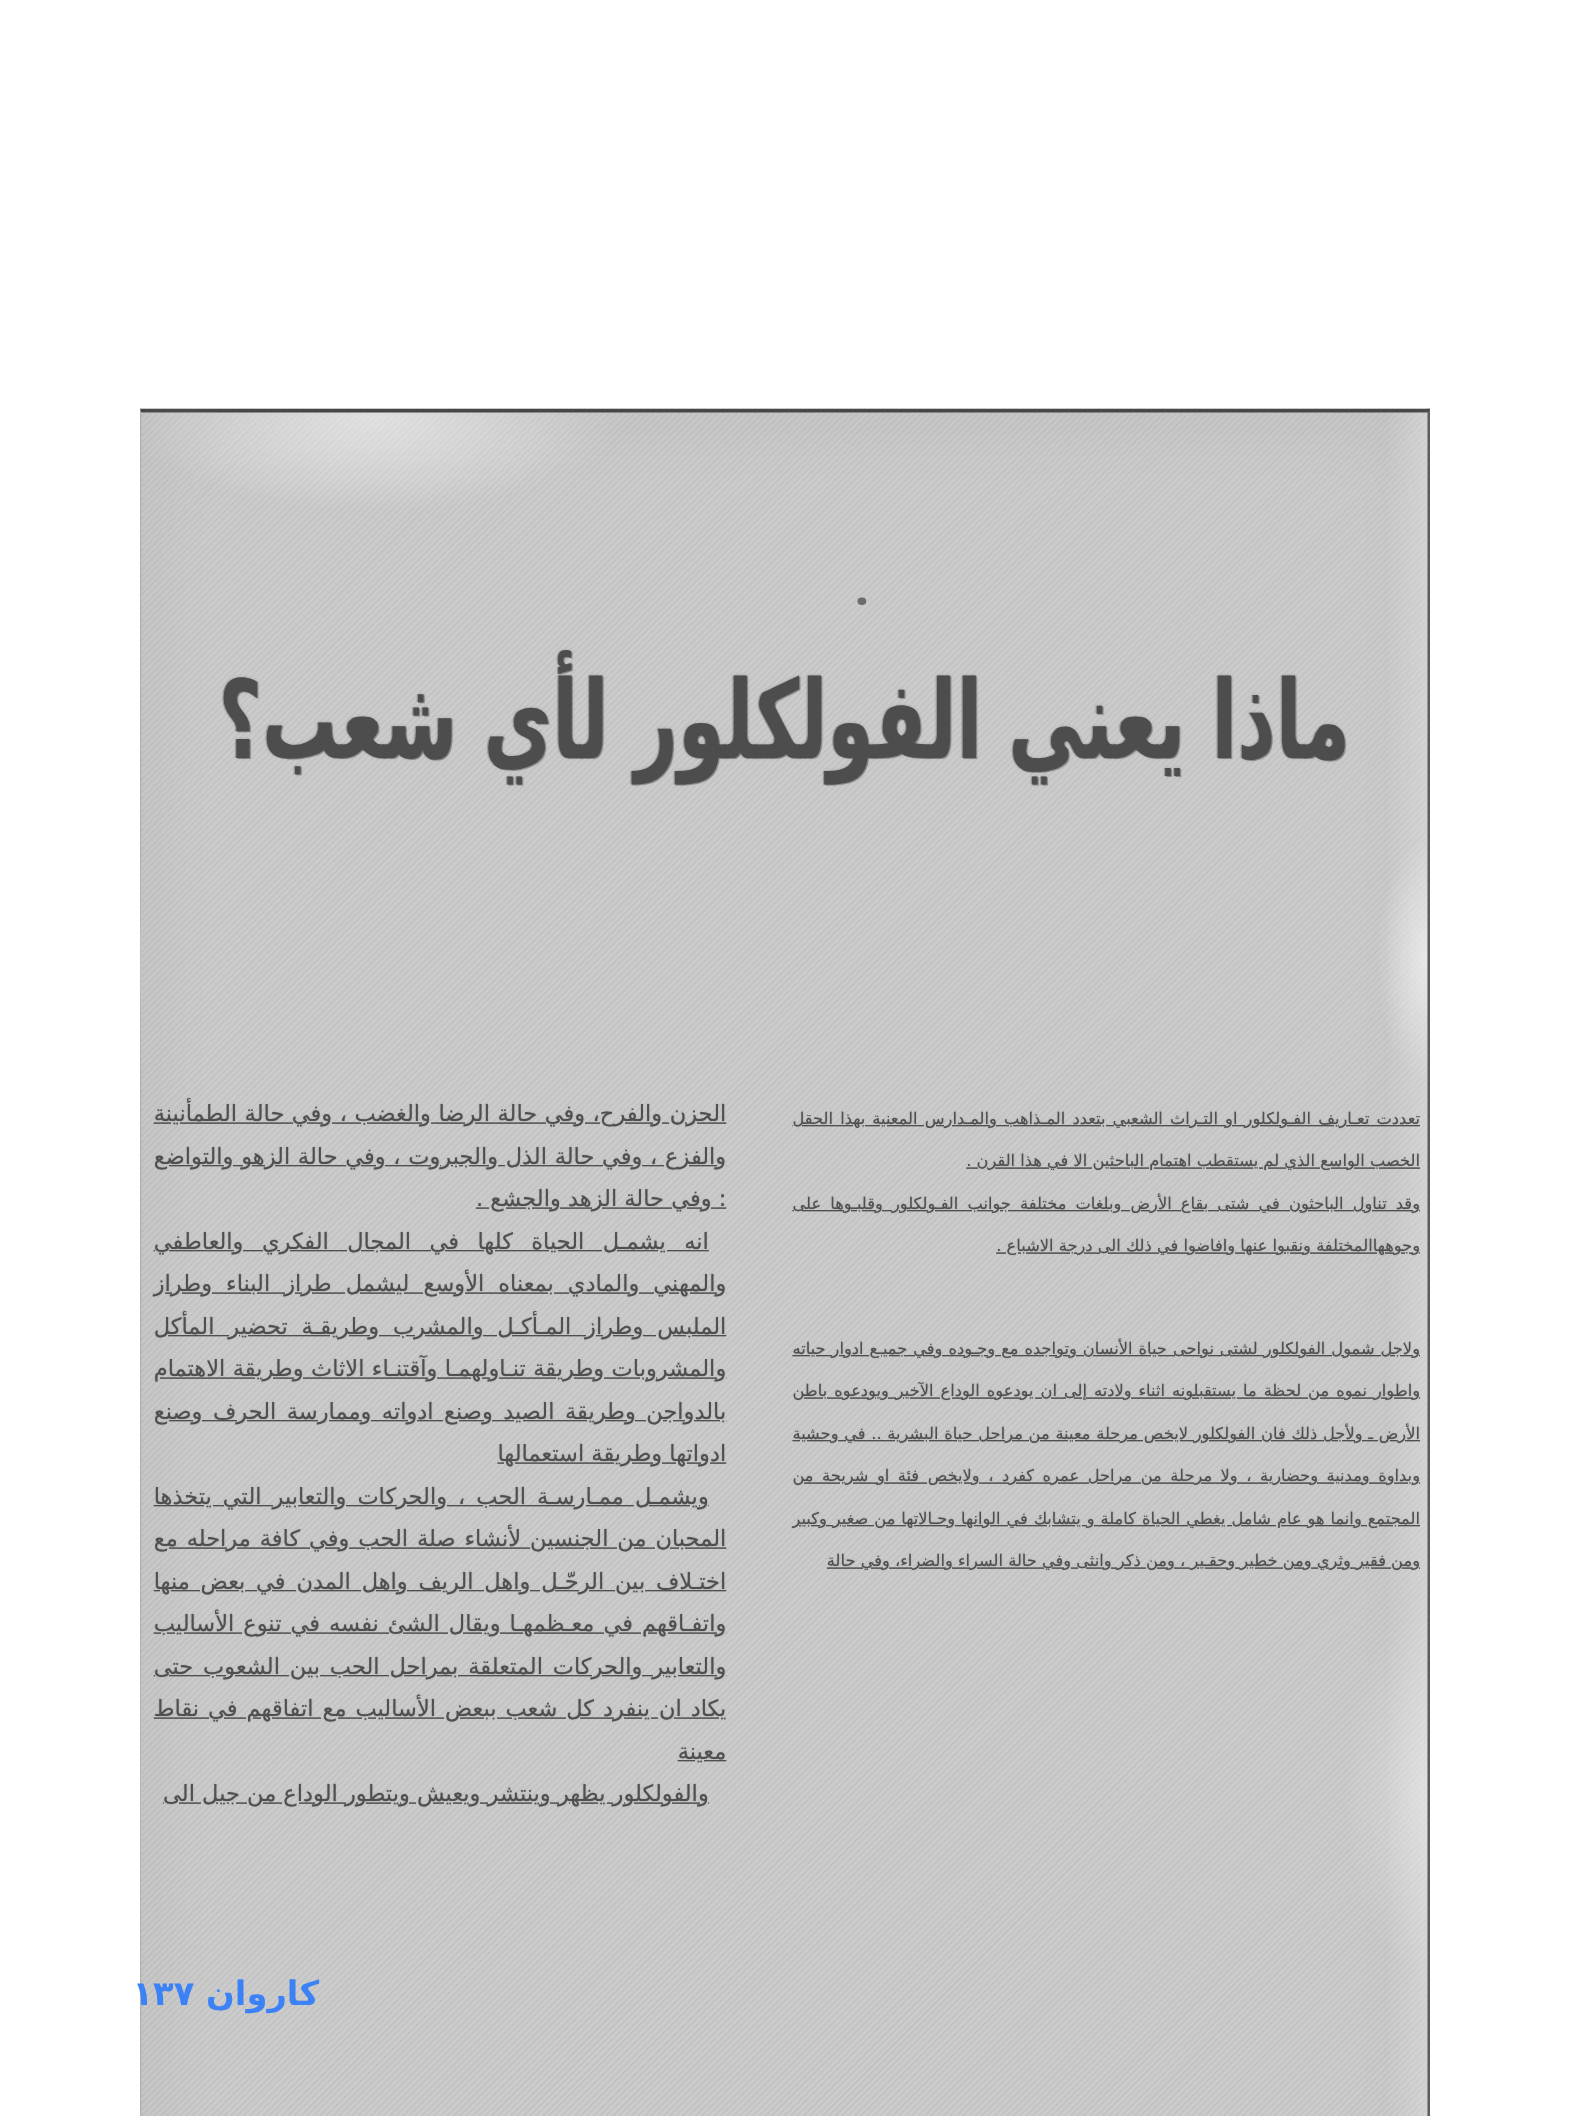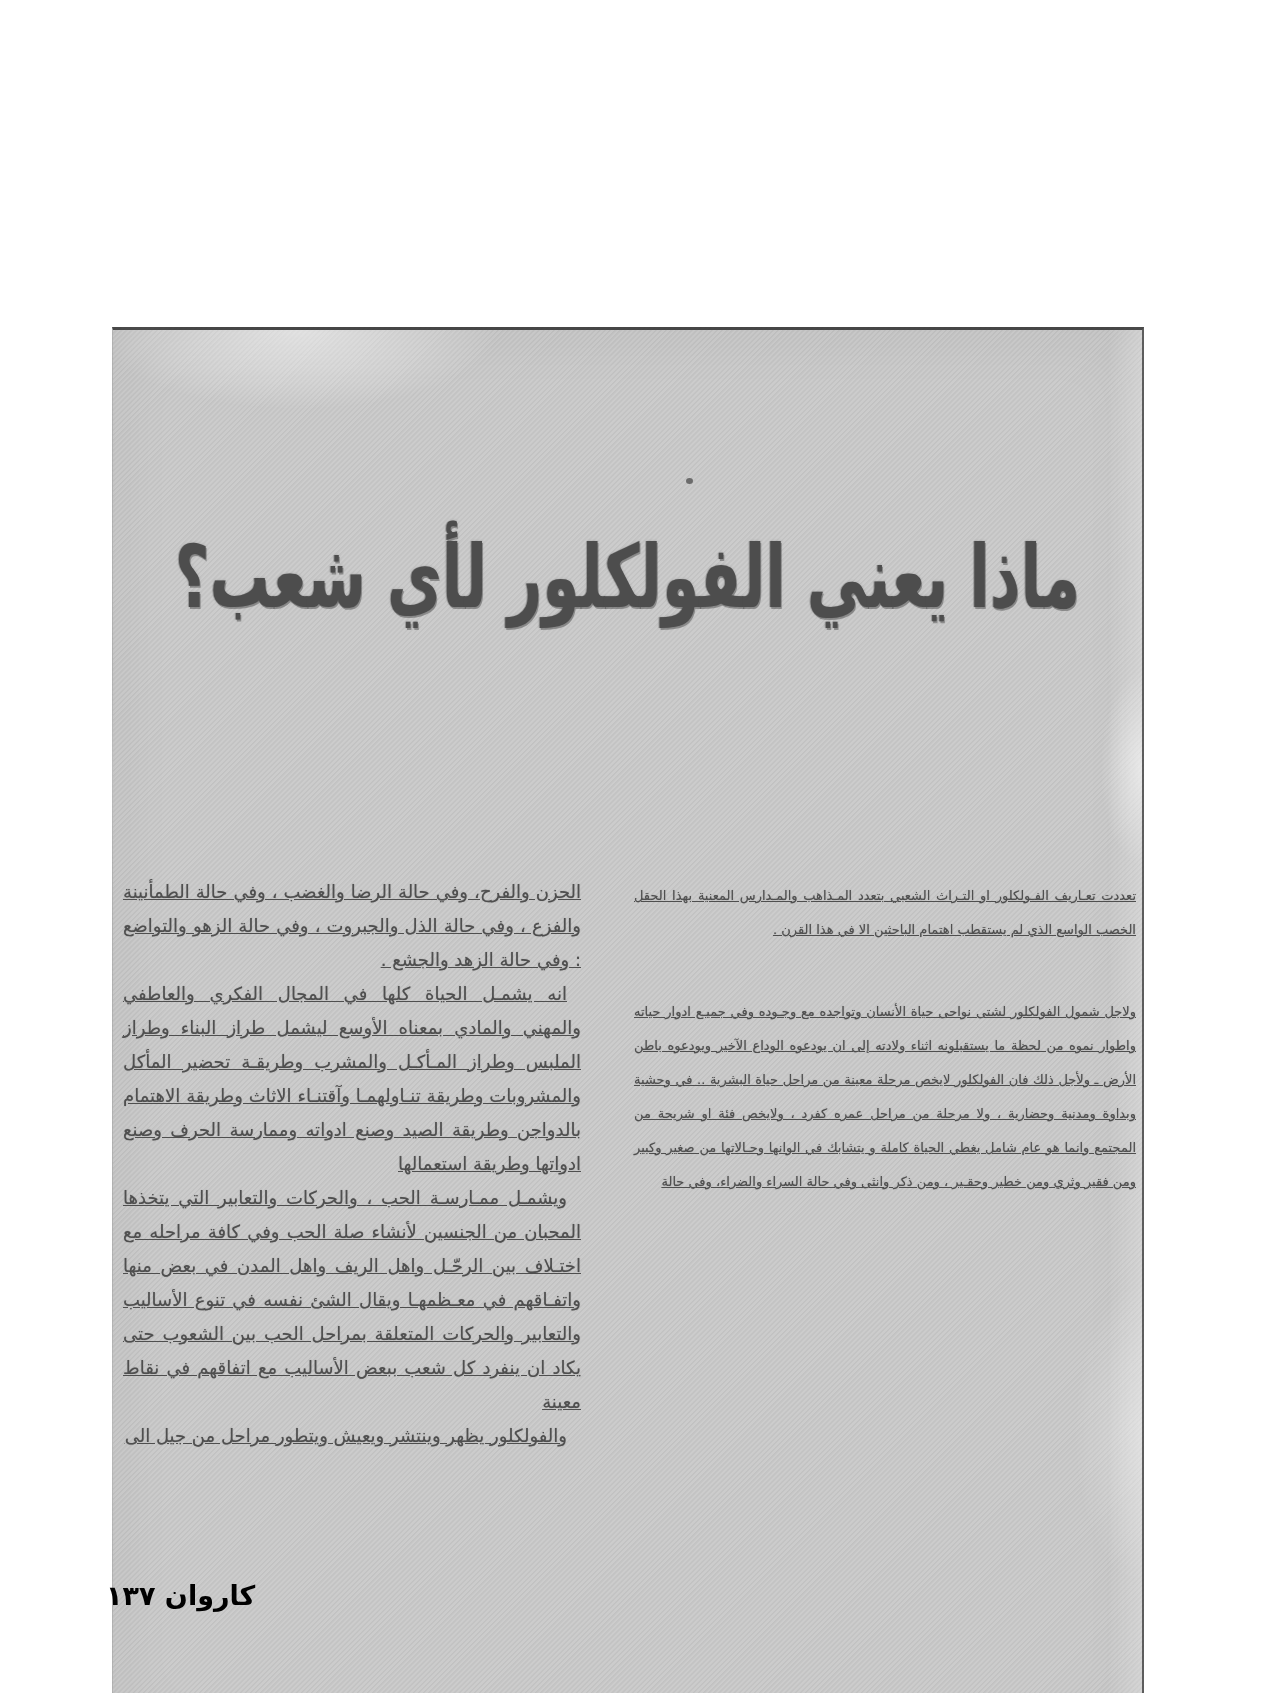--- a/index.html
+++ b/index.html
@@ -115,42 +115,43 @@
   }
 
   
   .footer {
     position: absolute;
     left: 106px;
     top: 1580px;
     direction: rtl;
     font-size: 27px;
     font-weight: bold;
-    color: #000000;
+    color: #3b82f6;
   }
 </style>
 </head>
 <body>
 
 <div class="paper">
 
   <span class="speck"></span>
 
   <h1 class="title">ماذا يعني الفولكلور لأي شعب؟</h1>
 
   <div class="col col-right">
     <p>تعددت تعـاريف الفـولكلور او التـراث الشعبي بتعدد المـذاهب والمـدارس المعنية بهذا الحقل الخصب الواسع الذي لم يستقطب اهتمام الباحثين الا في هذا القرن .</p>
+    <p>وقد تناول الباحثون في شتى بقاع الأرض وبلغات مختلفة جوانب الفـولكلور وقلبـوها على وجوههاالمختلفة ونقبوا عنها وافاضوا في ذلك الى درجة الاشباع .</p>
     <p class="para-gap">ولاجل شمول الفولكلور لشتى نواحى حياة الأنسان وتواجده مع وجـوده وفي جميـع ادوار حياته واطوار نموه من لحظة ما يستقبلونه اثناء ولادته إلى ان يودعوه الوداع الآخير ويودعوه باطن الأرض ـ ولأجل ذلك فان الفولكلور لايخص مرحلة معينة من مراحل حياة البشرية .. في وحشية وبداوة ومدنية وحضارية ، ولا مرحلة من مراحل عمره كفرد ، ولايخص فئة او شريحة من المجتمع وانما هو عام شامل يغطي الحياة كاملة و يتشابك في الوانها وحـالاتها من صغير وكبير ومن فقير وثري ومن خطير وحقـير ، ومن ذكر وانثى وفي حالة السراء والضراء، وفي حالة</p>
   </div>
 
   <div class="col col-left">
     <p>الحزن والفرح، وفي حالة الرضا والغضب ، وفي حالة الطمأنينة والفزع ، وفي حالة الذل والجبروت ، وفي حالة الزهو والتواضع : وفي حالة الزهد والجشع .</p>
     <p>انه يشمـل الحياة كلها في المجال الفكري والعاطفي والمهني والمادي بمعناه الأوسع ليشمل طراز البناء وطراز الملبس وطراز المـأكـل والمشرب وطريقـة تحضير المأكل والمشروبات وطريقة تنـاولهمـا وآقتنـاء الاثاث وطريقة الاهتمام بالدواجن وطريقة الصيد وصنع ادواته وممارسة الحرف وصنع ادواتها وطريقة استعمالها</p>
     <p>ويشمـل ممـارسـة الحب ، والحركات والتعابير التي يتخذها المحبان من الجنسين لأنشاء صلة الحب وفي كافة مراحله مع اختـلاف بين الرحّـل واهل الريف واهل المدن في بعض منها واتفـاقهم في معـظمهـا ويقال الشئ نفسه في تنوع الأساليب والتعابير والحركات المتعلقة بمراحل الحب بين الشعوب حتى يكاد ان ينفرد كل شعب ببعض الأساليب مع اتفاقهم في نقاط معينة</p>
-    <p>والفولكلور يظهر وينتشر ويعيش ويتطور مراحل من جيل الى</p>
+    <p>والفولكلور يظهر وينتشر ويعيش ويتطور الوداع من جيل الى</p>
   </div>
 
   <svg class="corner-mark" width="64" height="26" viewBox="0 0 64 26">
     <path d="M2 18 C 10 10, 18 22, 26 14 S 40 20, 46 12 S 58 16, 62 8" fill="none" stroke="#2c2c2c" stroke-width="2.4" stroke-linecap="round"></path>
     <circle cx="57" cy="20" r="2" fill="#2c2c2c"></circle>
   </svg>
 
 </div>
 
 <div class="footer">كاروان ١٣٧</div>

